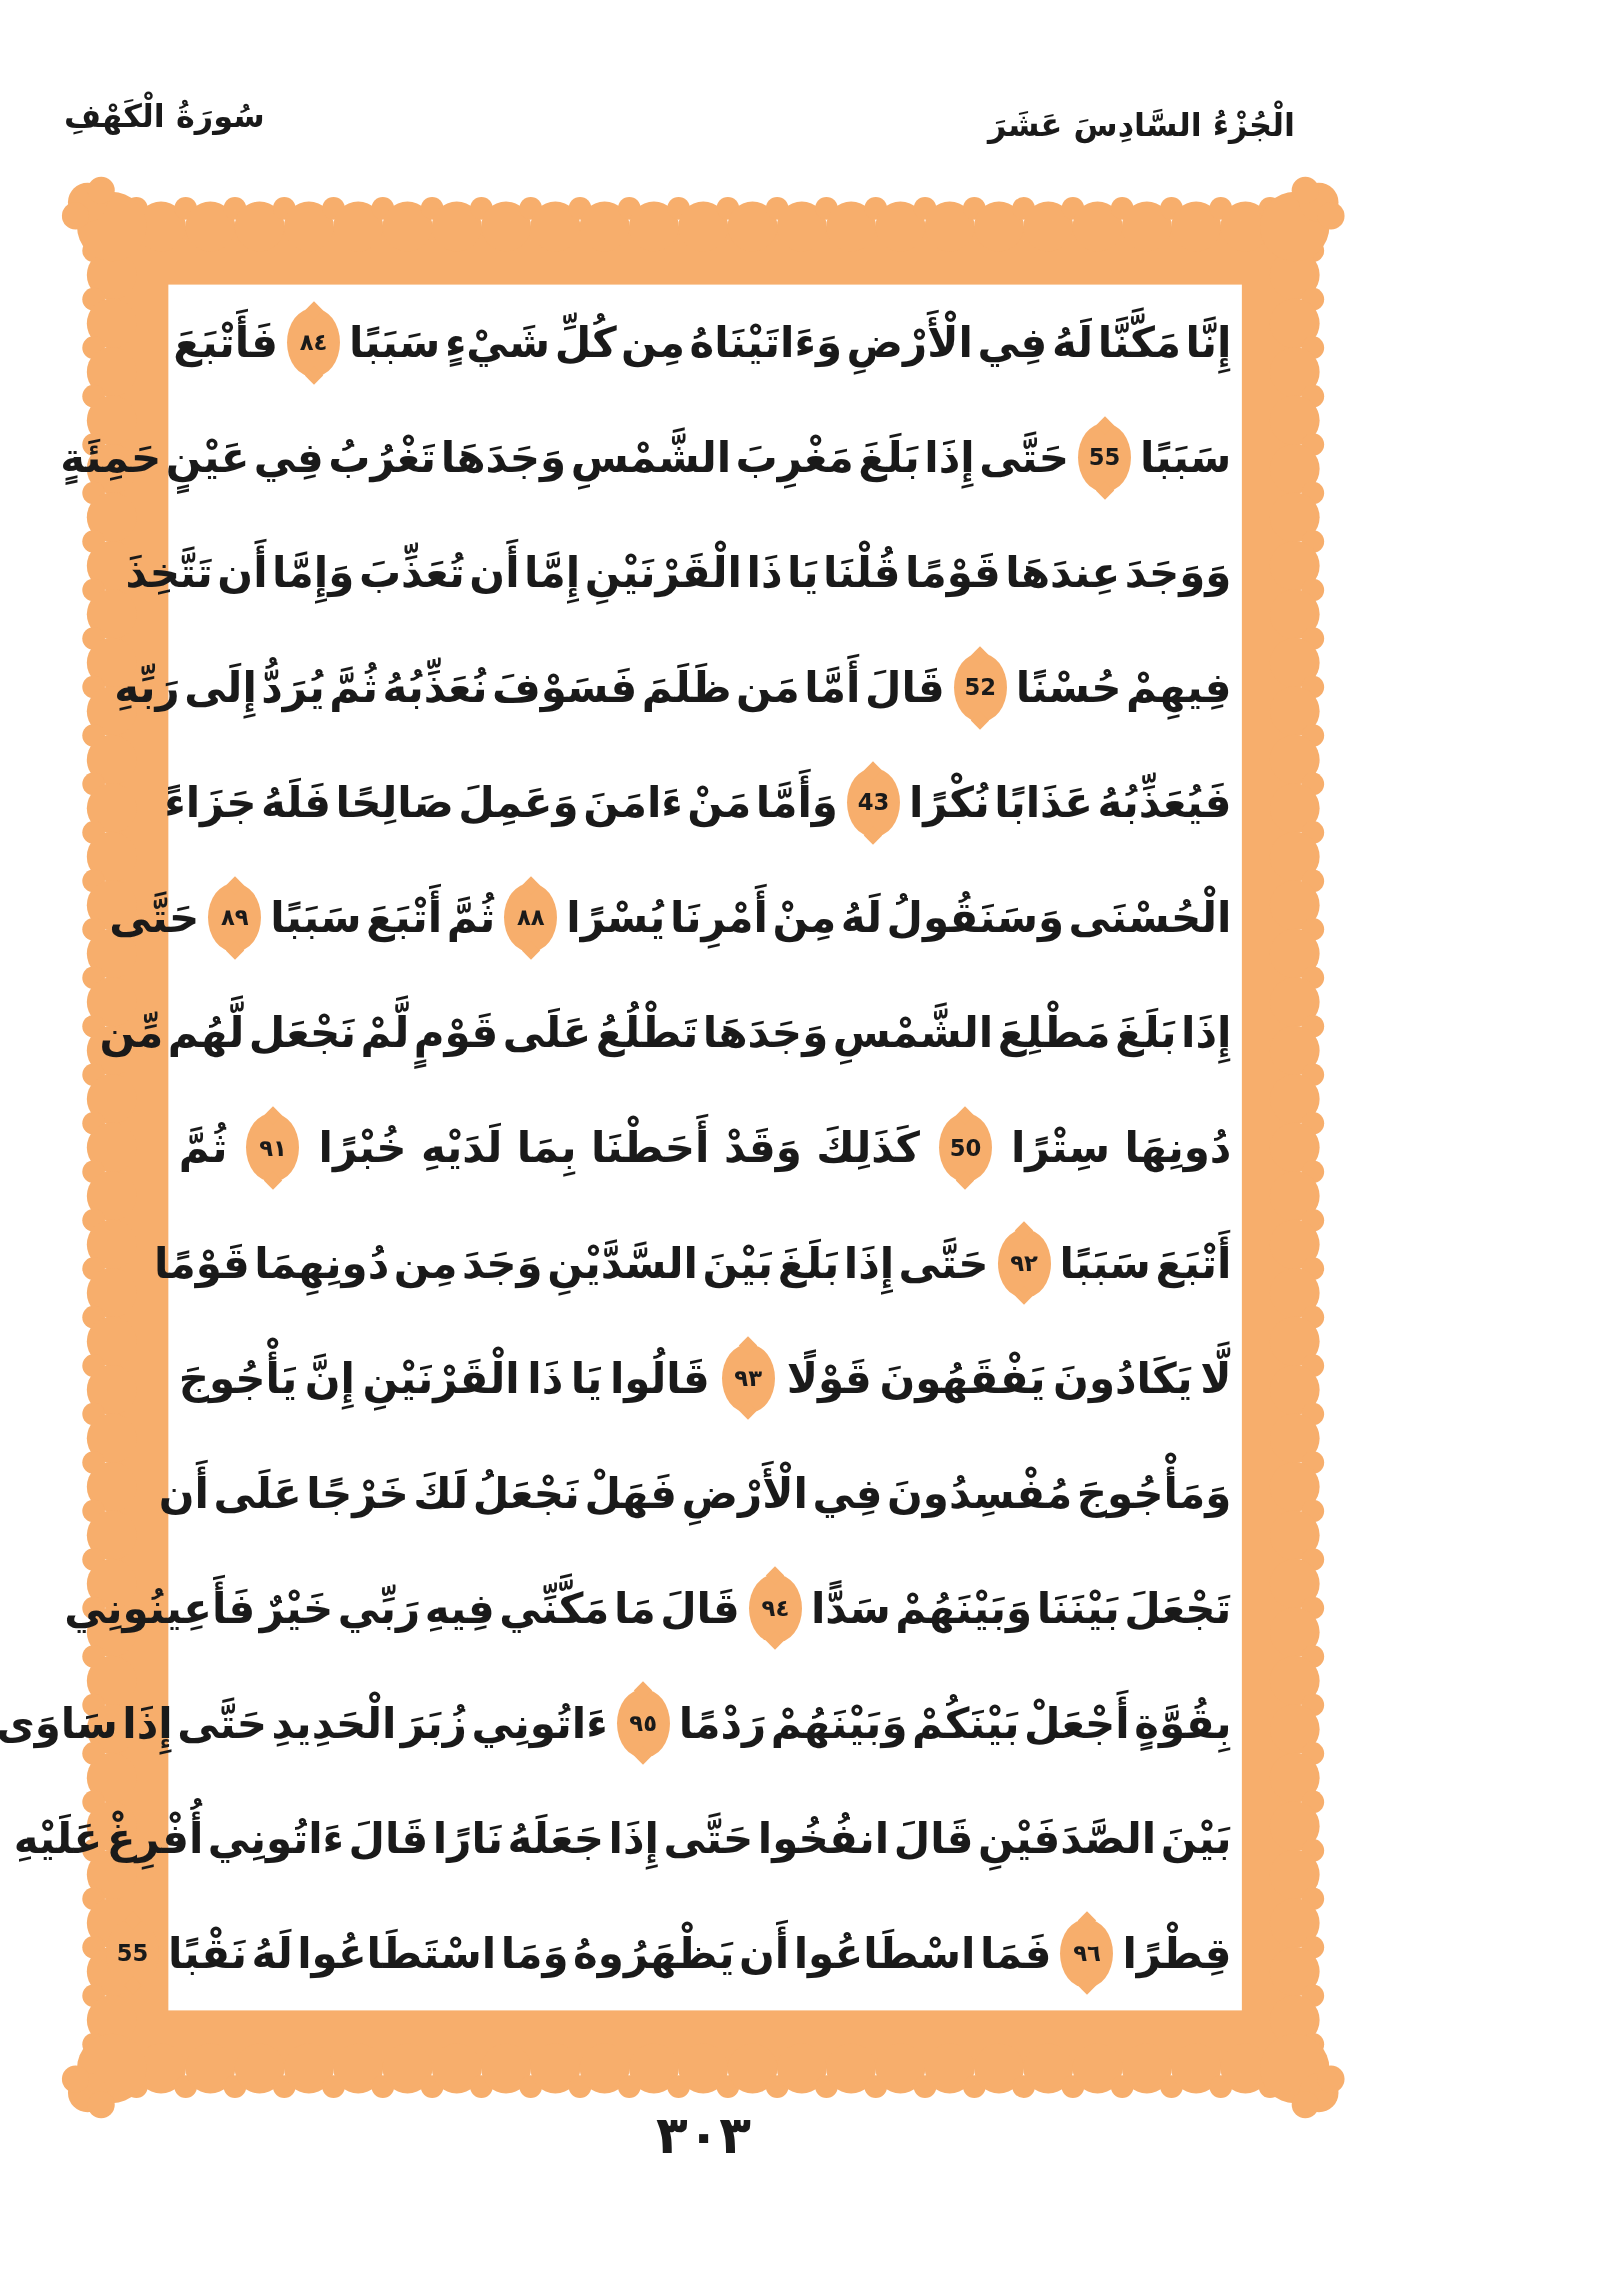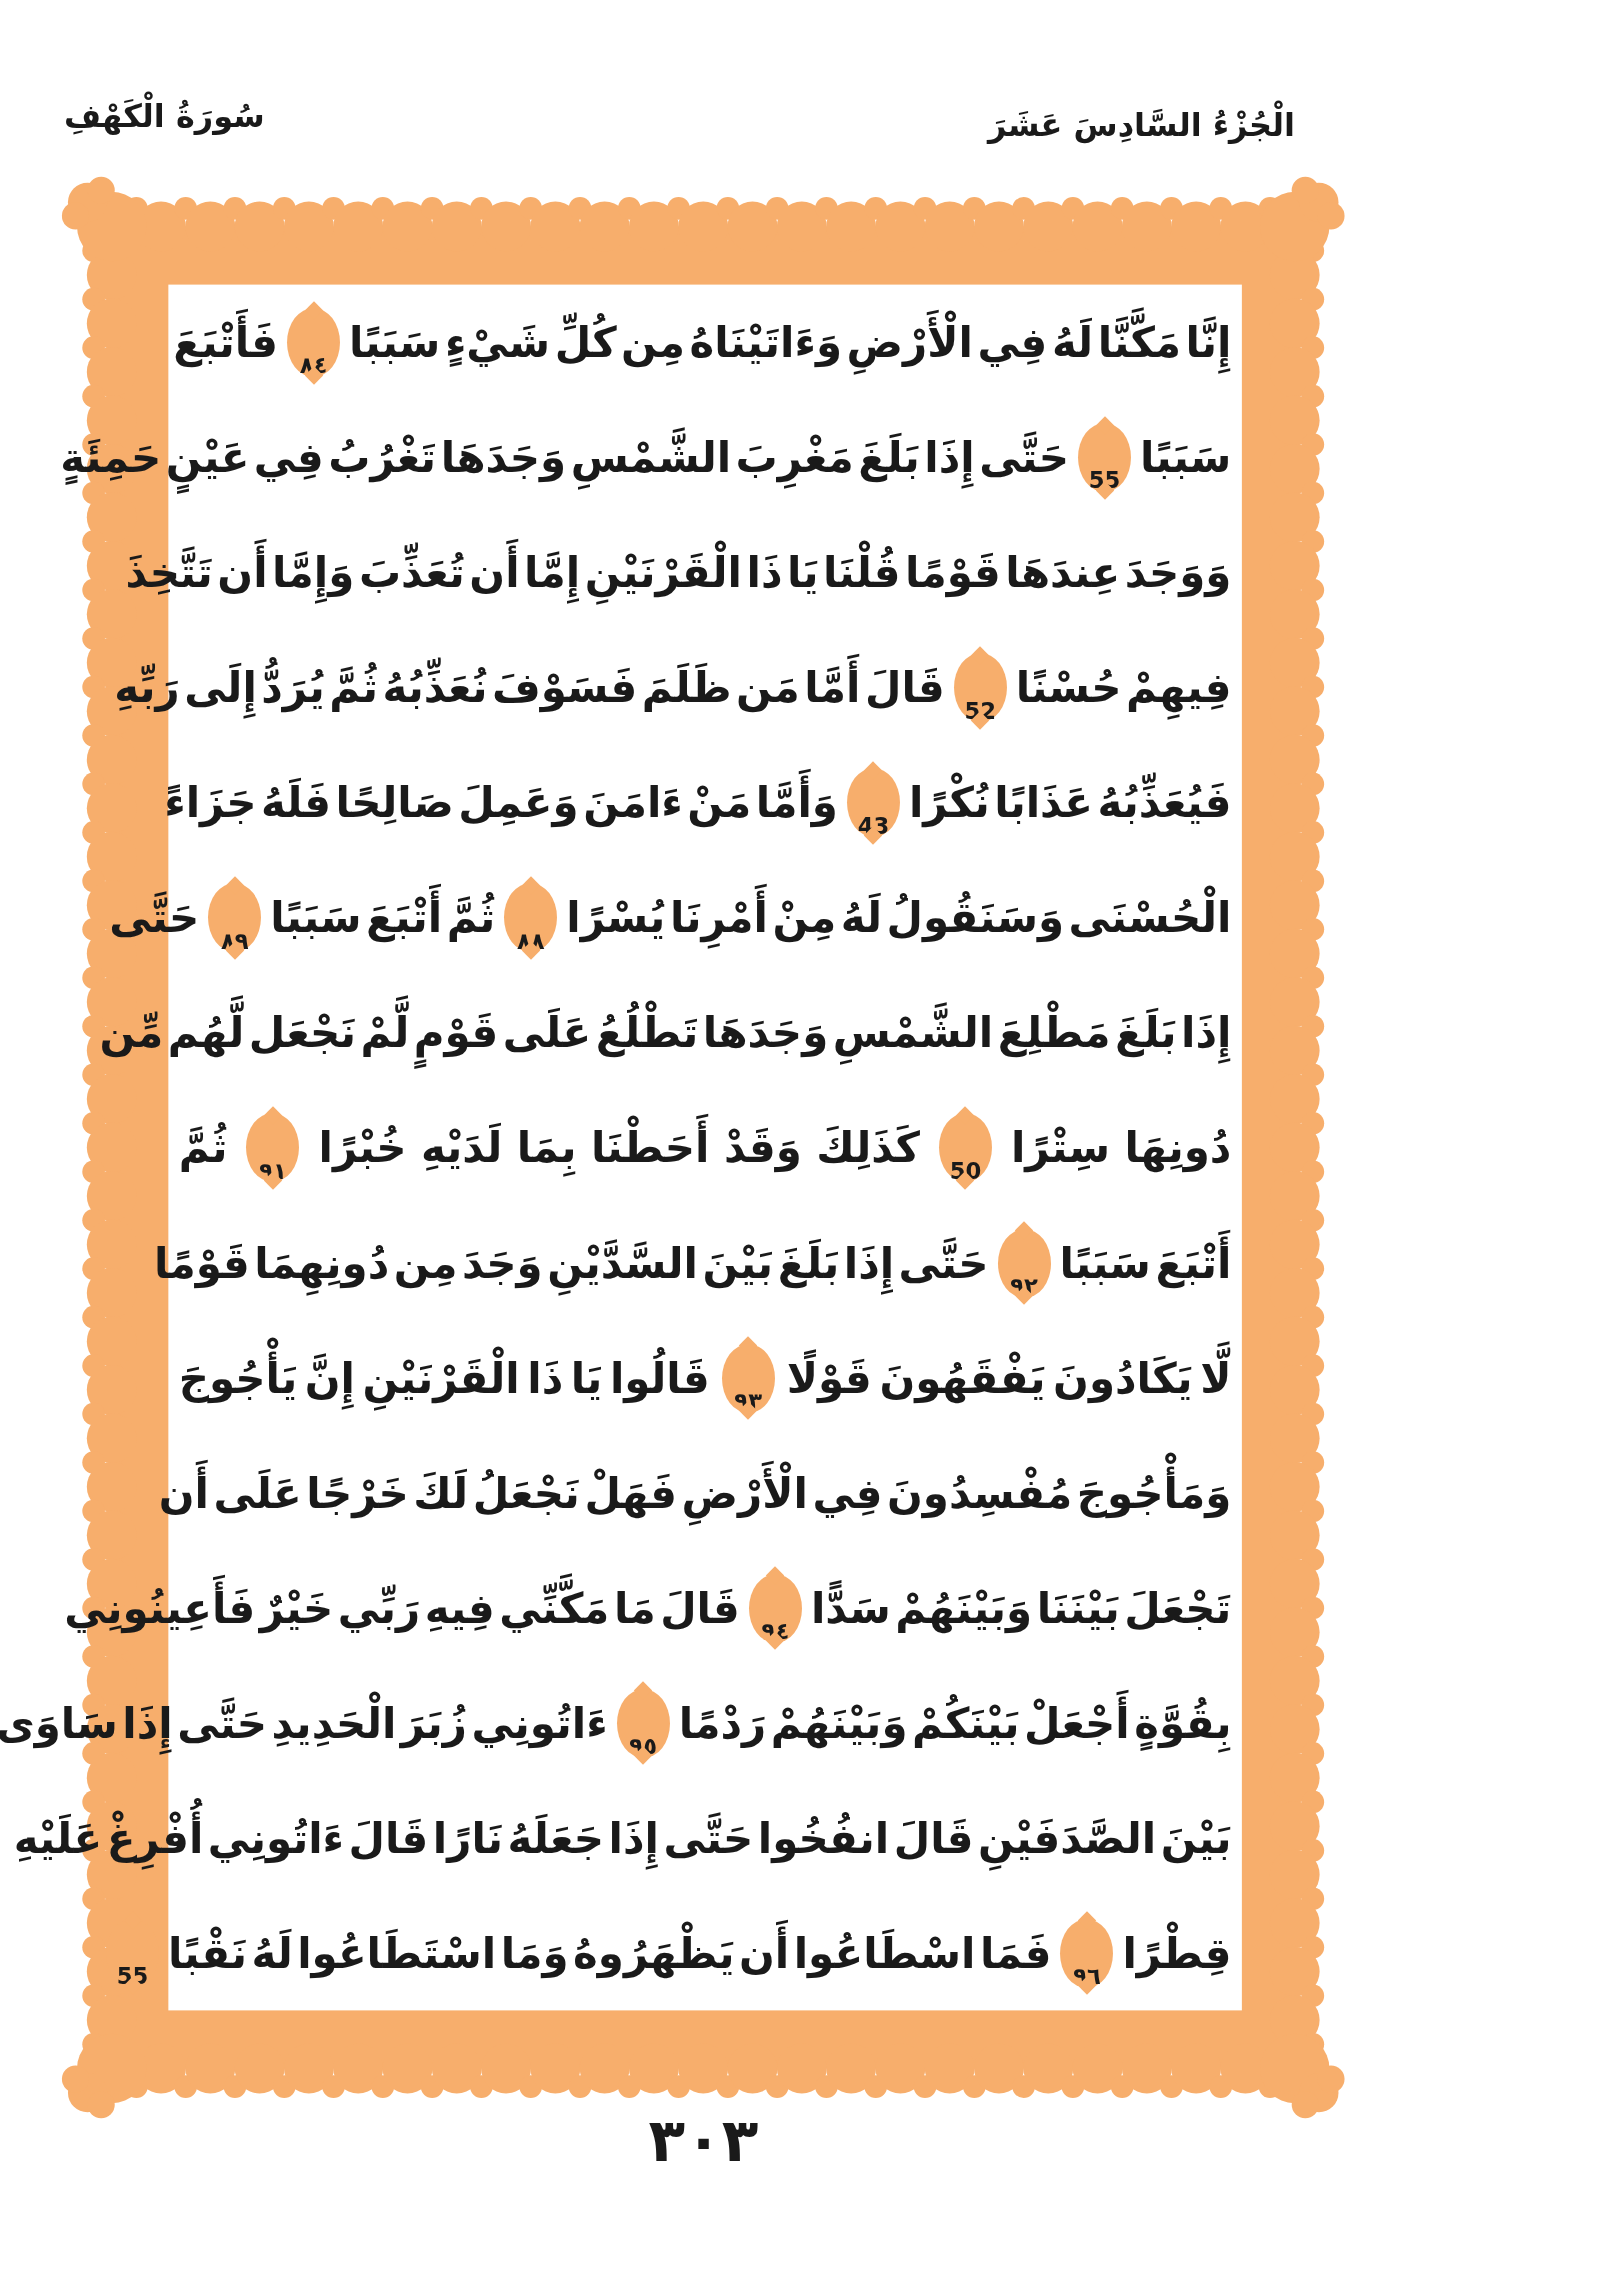--- a/index.html
+++ b/index.html
@@ -27,33 +27,33 @@
   }
   .qline{
     flex:1 1 0;display:flex;direction:rtl;align-items:center;
     justify-content:space-between;column-gap:4.5px;padding:0 10.6px;
     font-size:42px;font-weight:bold;white-space:nowrap;overflow:visible;
   }
   .word{display:inline-block;}
   .vmark{
     flex:0 0 auto;width:53px;height:69px;background:var(--frame);
     border-radius:50%;position:relative;display:inline-flex;
-    align-items:flex-end;justify-content:center;margin:0 4.5px;
+    align-items:center;justify-content:center;margin:0 4.5px;
   }
   .vmark::before,.vmark::after{
     content:"";position:absolute;left:50%;width:13px;height:13px;
     background:var(--frame);transform:translateX(-50%) rotate(45deg);
   }
   .vmark::before{top:-4.5px;}
   .vmark::after{bottom:-4.5px;}
   .vnum{font-size:22.7px;font-weight:bold;color:var(--ink);line-height:1;}
   
   #page-number{
     position:absolute;left:609px;top:2105px;width:189px;text-align:center;
-    font-size:60px;font-weight:bold;color:var(--ink);direction:rtl;
+    font-size:52px;font-weight:bold;color:var(--ink);direction:rtl;
   }
 </style>
 </head>
 <body>
 
 <div class="hdr" id="surah-title">سُورَةُ الْكَهْفِ</div>
 
 <div class="hdr" id="juz-title">الْجُزْءُ السَّادِسَ عَشَرَ</div>
 
 <svg id="frame-svg" viewBox="0 0 2126 3040" xmlns="http://www.w3.org/2000/svg">

